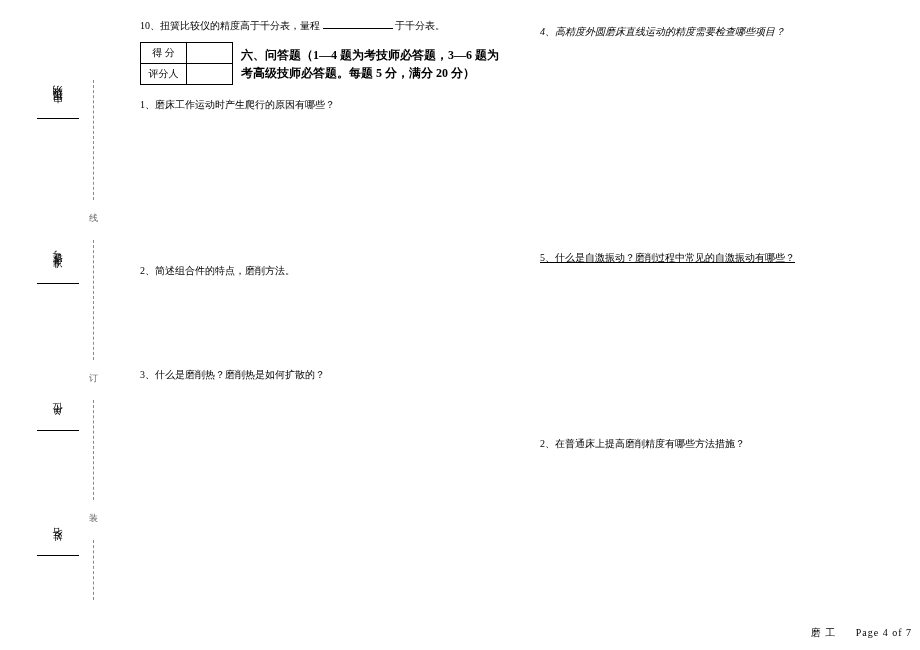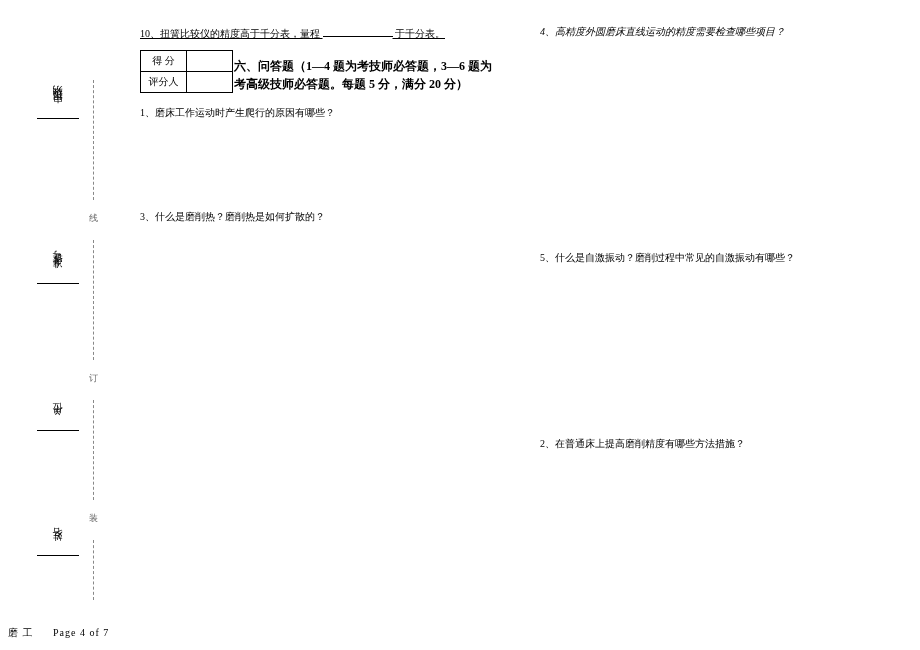--- a/index.html
+++ b/index.html
@@ -62,55 +62,55 @@
       position:absolute;
       left:140px; top:18px;
       width:760px; height:585px;
     }
     .content-columns {
       display:flex;
       gap:40px;
       height:100%;
     }
     .col { flex:1 1 50%; font-size:10px; line-height:1.6; }
-    .q10 { margin:8px 0 8px 0;text-decoration:underline; }
+    .q10 { margin:0 0 8px 0; }
     .blank-underline {
       display:inline-block;
       border-bottom:1px solid #000;
       min-width:70px;
       height:0.9em;
       vertical-align:baseline;
     }
-    .score-row { display:flex; align-items:flex-end; gap:1px; margin-bottom:8px;}
+    .score-row { display:flex; align-items:center; gap:8px; margin-bottom:8px;}
     table.score {
       border-collapse:collapse;
       font-size:10px;
     }
     table.score td {
       border:1px solid #000;
       padding:2px 6px;
       min-width:46px;
       height:16px;
       text-align:center;
       white-space:nowrap;
     }
     .sect-title { font-weight:bold; font-size:12px; line-height:1.5; }
     .question   { margin-top:12px; }
     .gap-lg     { margin-top:150px; }
     .gap-md     { margin-top:88px; }
     .gap-q4     { margin-top:6px;font-style:italic; }
-    .gap-q5     { margin-top:210px; }
+    .gap-q5     { margin-top:210px;text-decoration:underline; }
     .gap-q6     { margin-top:170px; }
 
     
     .footer {
       position:absolute;
       left:0; bottom:10px;
       width:920px;
-      text-align:left;
+      text-align:right;
       font-size:10px;
       letter-spacing:1px;
     }
     .footer span { margin:0 8px; }
   </style>
 </head>
 <body>
 
 <div class="binding">
   <div class="bind-dash dash1"></div>
@@ -159,20 +159,21 @@
           <tr>
             <td>评分人</td>
             <td></td>
           </tr>
         </tbody>
           </table>
         <div class="sect-title">六、问答题（1—4 题为考技师必答题，3—6 题为考高级技师必答题。每题 5 分，满分 20 分）</div>
       </div>
 
       <div class="question">1、磨床工作运动时产生爬行的原因有哪些？</div>
+      <div class="question gap-lg">2、简述组合件的特点，磨削方法。</div>
       <div class="question gap-md">3、什么是磨削热？磨削热是如何扩散的？</div>
     </div>
 
     <div class="col">
       <div class="question gap-q4">4、高精度外圆磨床直线运动的精度需要检查哪些项目？</div>
       <div class="question gap-q5">5、什么是自激振动？磨削过程中常见的自激振动有哪些？</div>
       <div class="question gap-q6">2、在普通床上提高磨削精度有哪些方法措施？</div>
     </div>
   </div>
 </div>

